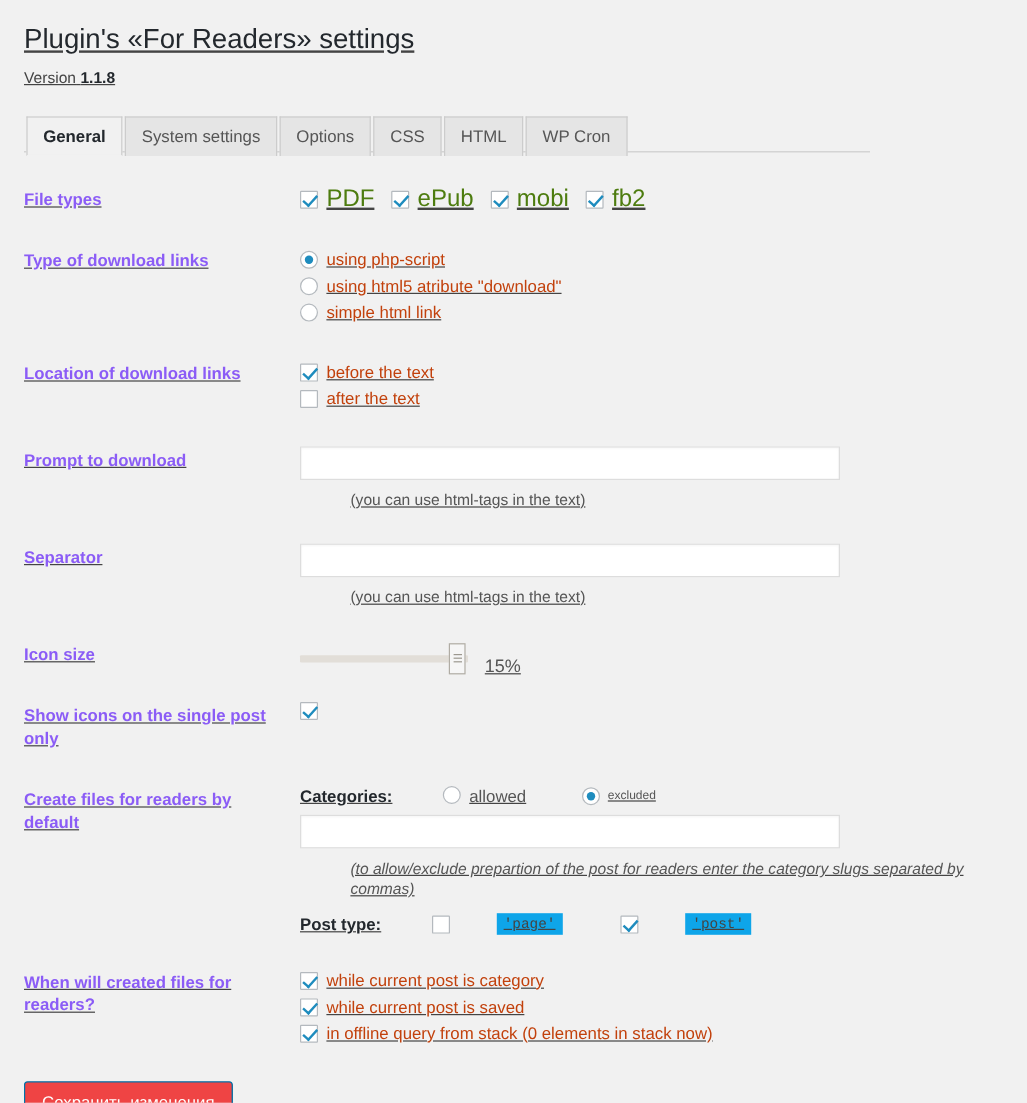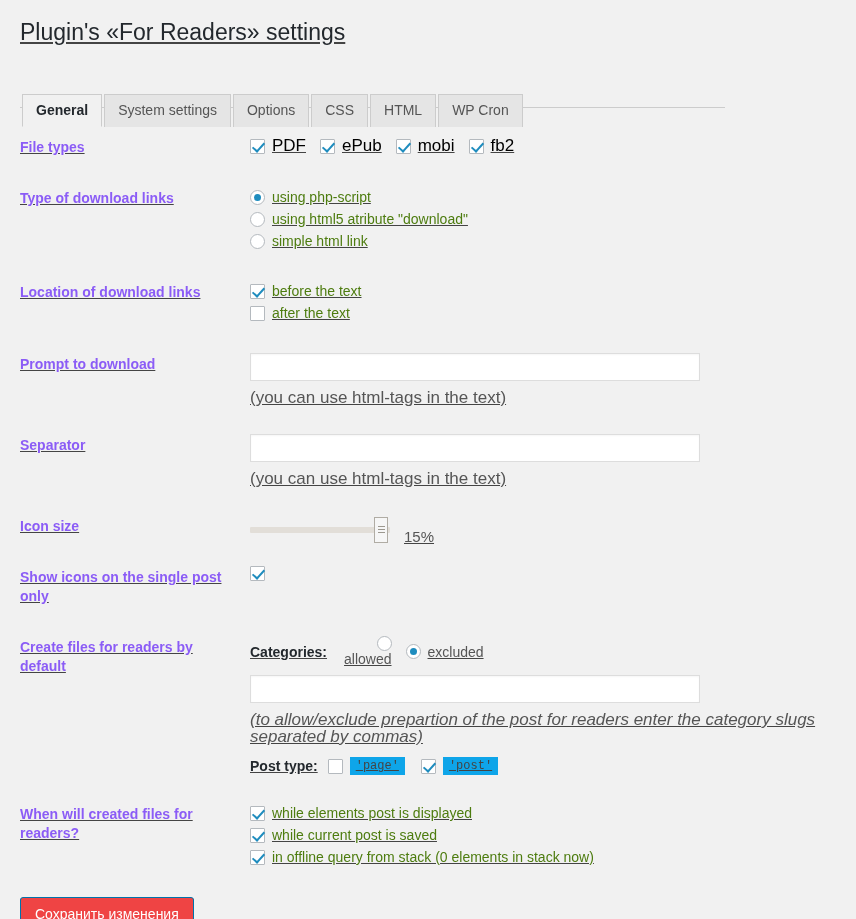--- a/index.html
+++ b/index.html
@@ -42,21 +42,21 @@
     margin-top: 22px;
     position: relative;
     height: 33px;
     border-bottom: 1px solid #ccc;
     padding-left: 2px;
     box-sizing: border-box;
   }
   .tab {
     display: inline-block;
     position: relative;
-    top: 19px;
+    top: 3px;
     margin: 0 2px 0 0;
     padding: 7px 13px 8px 13px;
     font-size: 14px;
     line-height: 16px;
     color: #555;
     background: #e5e5e5;
     border: 1px solid #ccc;
     border-bottom: none;
     box-sizing: border-box;
     height: 33px;
@@ -91,26 +91,26 @@
   }
 
   .opt-row {
     display: flex;
     align-items: center;
     line-height: 20px;
     margin-bottom: 2px;
   }
   .opt-row .lbl {
     font-size: 14px;
-    color: #4d7c0f;
+    color: #c2410c;
     margin-left: 7px;
   }
   .inline-list { display: flex; align-items: center; }
   .inline-list .item { display: flex; align-items: center; margin-right: 14px; }
-  .inline-list .item .lbl { margin-left: 7px; font-size: 17px; color: #000000; }
+  .inline-list .item .lbl { margin-left: 7px; font-size: 20px; color: #4d7c0f; }
 
   
   .cb {
     width: 15px; height: 15px;
     border: 1px solid #b4b9be;
     background: #fff;
     box-sizing: border-box;
     position: relative;
     flex: none;
     border-radius: 1px;
@@ -151,24 +151,25 @@
     background: #fff;
     padding: 3px 8px;
     font-family: "Liberation Sans", sans-serif;
     font-size: 14px;
     color: #32373c;
     border-radius: 0;
     outline: none;
     box-shadow: inset 0 1px 2px rgba(0,0,0,.04);
   }
   .hint {
-    font-size: 17px;
+    font-size: 13px;
     color: #555;
     margin-top: 8px;
     line-height: 17px;
+    margin-left: 42px;
   }
   .hint.italic { font-style: italic; }
 
   
   .slider-wrap { display: flex; align-items: center; padding-top: 6px; }
   .slider {
     position: relative;
     width: 140px;
     height: 6px;
     background: #e2ded8;
@@ -211,21 +212,21 @@
     color: #444;
     padding: 2px 6px;
     margin-left: 7px;
   }
   .lead {
     font-weight: 700;
     color: #23282d;
     font-size: 14px;
     margin-right: 10px;
   }
-  .flexline { display: flex; align-items: center; }
+  .flexline { display: flex; align-items: center; gap: 32px; }
   .mt12 { margin-top: 12px; }
   .mb8 { margin-bottom: 8px; }
 
   
   .submit-area { padding: 14px 0 0 0; }
   button.submit {
     background: #ef4444;
     border: 1px solid #0073aa;
     color: #fff;
     font-family: "Liberation Sans", sans-serif;
@@ -237,20 +238,24 @@
     box-shadow: 0 1px 0 #006799;
   }
 </style>
 </head>
 <body>
 
 <div class="wrap">
 
   <h1 class="page-title">Plugin's «For Readers» settings</h1>
 
+  <p class="version">
+    <span>Version</span>
+    <b>1.1.8</b>
+  </p>
 
   <div class="tabs">
     <div class="tab active">General</div><div class="tab">System settings</div><div class="tab">Options</div><div class="tab">CSS</div><div class="tab">HTML</div><div class="tab">WP Cron</div>
   </div>
 
   <table class="form">
 
     <tbody>
         <tr>
       <th>File types</th>
@@ -347,47 +352,47 @@
           <span class="cb checked"></span>
         </div>
       </td>
     </tr>
 
     <tr>
       <th>Create files for readers by default</th>
       <td>
         <div class="flexline mb8">
           <span class="lead">Categories:</span>
-          <div class="item" style="display:flex;align-items:flex-end;margin-right:14px;flex-direction:column;">
+          <div class="item" style="display:flex;align-items:flex-start;margin-right:14px;">
             <span class="rd"></span>
             <span class="lbl" style="margin-left:7px;font-size:14px;color:#555;">allowed</span>
           </div>
           <div class="item" style="display:flex;align-items:center;">
             <span class="rd checked"></span>
-            <span class="lbl" style="margin-left:7px;font-size:14px;color:#555;">excluded</span>
+            <span class="lbl" style="margin-left:7px;font-size:10px;color:#555;">excluded</span>
           </div>
         </div>
         <input class="txt" type="text" value="" style="">
         <div class="hint italic">(to allow/exclude prepartion of the post for readers enter the category slugs separated by commas)</div>
         <div class="flexline mt12">
           <span class="lead">Post type:</span>
           <span class="cb"></span>
           <span class="chip">'page'</span>
           <span class="cb checked" style="margin-left:16px;"></span>
           <span class="chip">'post'</span>
         </div>
       </td>
     </tr>
 
     <tr>
       <th>When will created files for readers?</th>
       <td>
         <div class="opt-row">
           <span class="cb checked"></span>
-          <span class="lbl">while elements post is displayed</span>
+          <span class="lbl">while current post is category</span>
         </div>
         <div class="opt-row">
           <span class="cb checked"></span>
           <span class="lbl">while current post is saved</span>
         </div>
         <div class="opt-row">
           <span class="cb checked"></span>
           <span class="lbl">in offline query from stack  (0 elements in stack now)</span>
         </div>
       </td>

